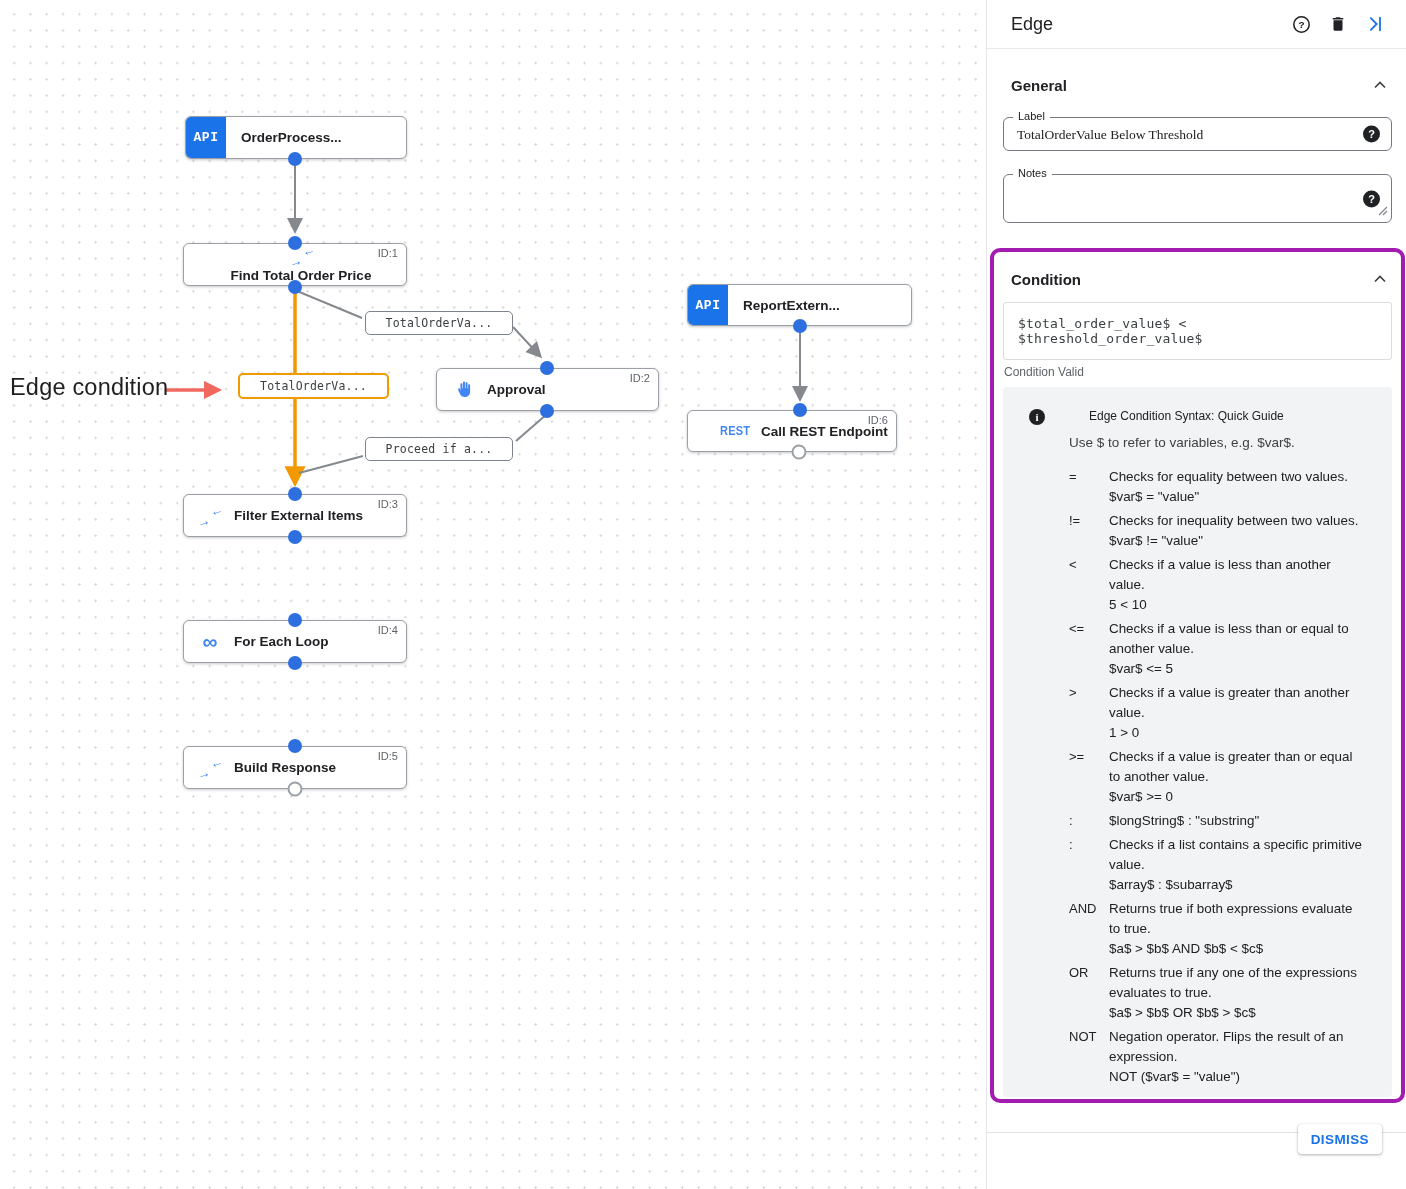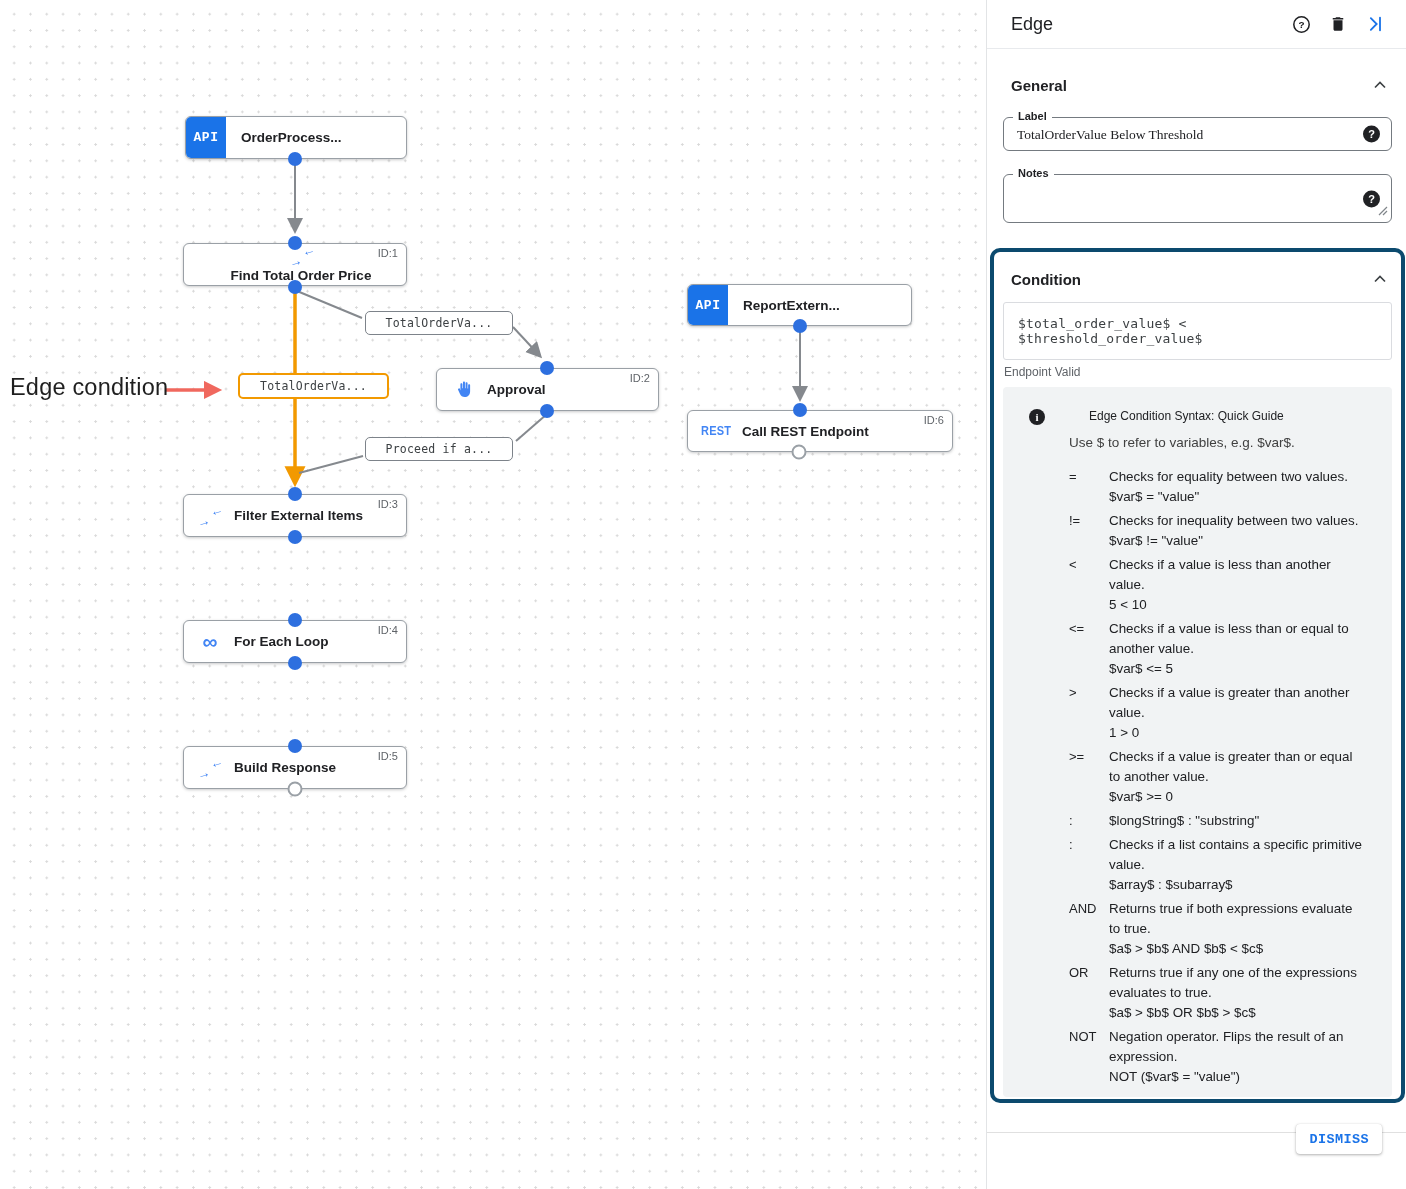--- a/index.html
+++ b/index.html
@@ -52,30 +52,30 @@
     position:absolute;left:986px;top:0;width:420px;height:1189px;background:#fff;
     border-left:1px solid #e2e4e6;box-sizing:border-box;
   }
   .p-header{height:49px;display:flex;align-items:center;padding:0 18px 0 24px;border-bottom:1px solid #e8eaed;box-sizing:border-box;}
   .p-title{flex:1;font-size:18px;color:#202124;}
   .hicon{display:flex;align-items:center;justify-content:center;width:26px;height:26px;margin-left:11px;cursor:pointer;}
   .p-body{padding:0 14px 0 16px;}
   .section-head{display:flex;align-items:center;margin:26px 2px 0 8px;}
   .section-title{flex:1;font-size:15px;font-weight:bold;color:#202124;}
   .mfield{position:relative;border:1px solid #747a80;border-radius:6px;box-sizing:border-box;background:#fff;}
-  .mfield .flabel{position:absolute;top:-8px;left:9px;background:#fff;padding:0 5px;font-size:11px;font-weight:bold;color:#202124;}
+  .mfield .flabel{position:absolute;top:-8px;left:9px;background:#fff;padding:0 5px;font-size:11px;font-weight:normal;color:#202124;}
   .mfield .fvalue{display:block;width:100%;border:none;outline:none;background:transparent;
     font-family:Liberation Serif, serif;font-size:13.5px;color:#202124;padding:9px 40px 6px 13px;box-sizing:border-box;}
   .field-label{margin-top:22px;height:34px;}
   .field-notes{margin-top:23px;height:49px;}
   .qbadge{position:absolute;right:11px;top:50%;transform:translateY(-50%);width:17px;height:17px;border-radius:50%;
     background:#202124;color:#fff;font-size:11px;font-weight:bold;line-height:17px;text-align:center;}
   .resize-h{position:absolute;right:3px;bottom:2px;}
   
-  .cond-wrap{margin:25px -13px 0 -13px;border:4px solid #0c4a6e;border-radius:10px;padding:17px 9px 2px 9px;box-sizing:border-box;}
+  .cond-wrap{margin:25px -13px 0 -13px;border:4px solid #a21caf;border-radius:10px;padding:17px 9px 2px 9px;box-sizing:border-box;}
   .cond-wrap .section-head{margin-top:0;}
   .cond-input{
     margin-top:13px;border:1px solid #dadce0;border-radius:3px;height:58px;box-sizing:border-box;
     padding:13px 14px;font-family:"DejaVu Sans Mono",monospace;font-size:13px;color:#3c4043;letter-spacing:.2px;
   }
   .cond-valid{margin:5px 0 0 1px;font-size:12px;color:#5f6368;}
   .guide{background:#f1f3f4;border-radius:4px;margin-top:8px;padding:17px 14px 6px 16px;box-sizing:border-box;}
   .guide-head{display:flex;align-items:flex-start;}
   .info-badge{flex:0 0 16px;width:16px;height:16px;border-radius:50%;background:#202124;color:#fff;
     font-size:11px;font-weight:bold;line-height:16px;text-align:center;margin:5px 0 0 10px;font-family:"Liberation Serif",serif;}
@@ -84,21 +84,21 @@
   .guide-intro{margin-top:7px;font-size:13.5px;color:#404040;}
   .g-entries{margin:17px 0 0 50px;}
   .g-entry{display:flex;margin-bottom:4px;}
   .g-op{flex:0 0 40px;font-size:13px;color:#202124;line-height:20px;}
   .g-body{max-width:255px;}
   .g-desc,.g-ex{display:block;font-size:13.4px;color:#202124;line-height:20px;}
   
   .p-footline{position:absolute;left:0;right:0;top:1132px;border-top:1px solid #e0e0e0;}
   .dismiss-btn{
     position:absolute;top:1124px;right:24px;height:30px;padding:0 13px;background:#fff;border:none;border-radius:4px;
-    box-shadow:0 1px 3px rgba(0,0,0,.3),0 0 1px rgba(0,0,0,.15);color:#1a73e8;font-family:Liberation Mono, monospace;
+    box-shadow:0 1px 3px rgba(0,0,0,.3),0 0 1px rgba(0,0,0,.15);color:#1a73e8;font-family:Liberation Sans, sans-serif;
     font-size:13.5px;font-weight:bold;letter-spacing:.4px;cursor:pointer;
   }
 </style>
 </head>
 <body>
 
 <div class="canvas">
 
   <svg class="edges-svg">
     <defs>
@@ -149,21 +149,21 @@
       </svg>
     </span>
     <span class="node-label">Approval</span>
   </div>
 
   <div class="node api-node" style="left:687px;top:284px;width:225px;height:42px;">
     <span class="api-badge">API</span>
     <span class="node-label">ReportExtern...</span>
   </div>
 
-  <div class="node" style="left:687px;top:410px;width:266px;height:42px;">
+  <div class="node" style="left:687px;top:410px;width:210px;height:42px;padding-left:19px;">
     <span class="node-id">ID:6</span>
     <span class="icon-slot" style="width:36px;flex-basis:36px;margin-left:10px;">
       <span class="rest-glyph">REST</span>
     </span>
     <span class="node-label" style="margin-left:8px;">Call REST Endpoint</span>
   </div>
 
   <div class="node" style="left:183px;top:494px;width:224px;height:43px;">
     <span class="node-id">ID:3</span>
     <span class="icon-slot">
@@ -260,21 +260,21 @@
 
     <div class="cond-wrap">
       <div class="section-head">
         <span class="section-title">Condition</span>
         <svg width="20" height="20" viewBox="0 0 24 24" fill="none" stroke="#3c4043" stroke-width="2">
             <path d="M6 15l6-6 6 6"></path>
           </svg>
       </div>
 
       <div class="cond-input">$total_order_value$ &lt; $threshold_order_value$</div>
-      <div class="cond-valid">Endpoint Valid</div>
+      <div class="cond-valid">Condition Valid</div>
 
       <div class="guide">
         <div class="guide-head">
           <span class="info-badge">i</span>
           <div class="guide-titlewrap">
             <div class="guide-title">Edge Condition Syntax: Quick Guide</div>
             <div class="guide-intro">Use $ to refer to variables, e.g. $var$.</div>
           </div>
         </div>
         <div class="g-entries">

